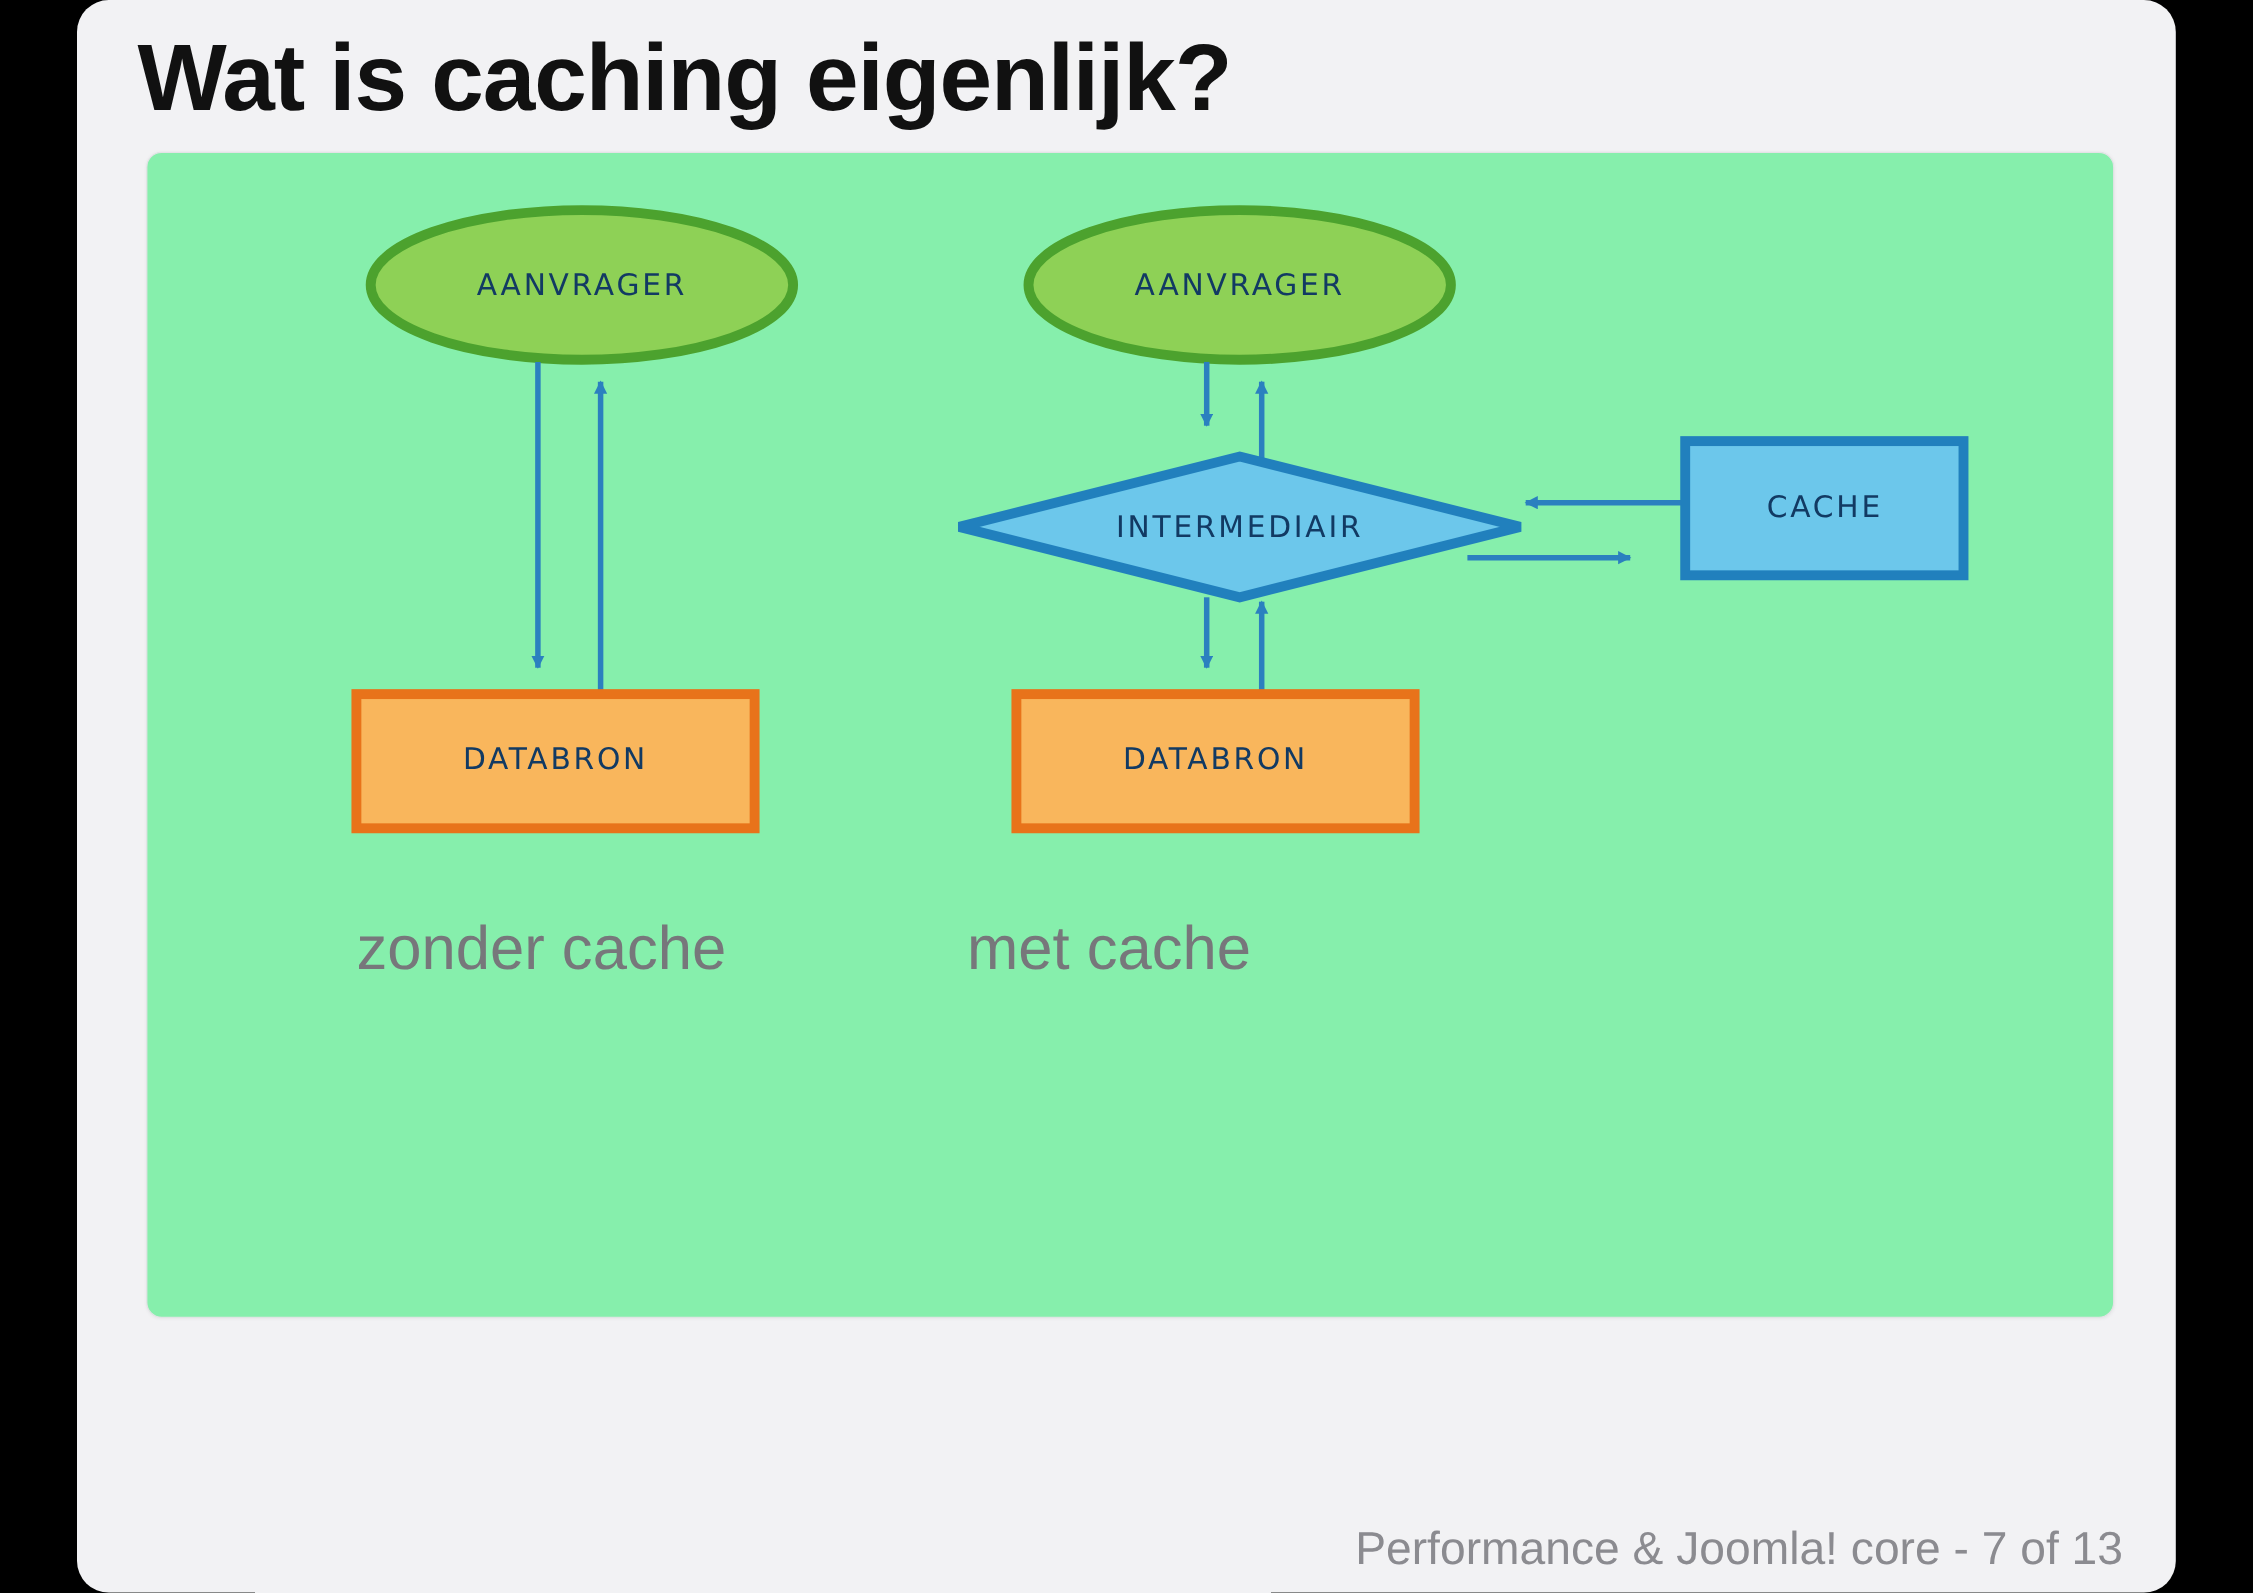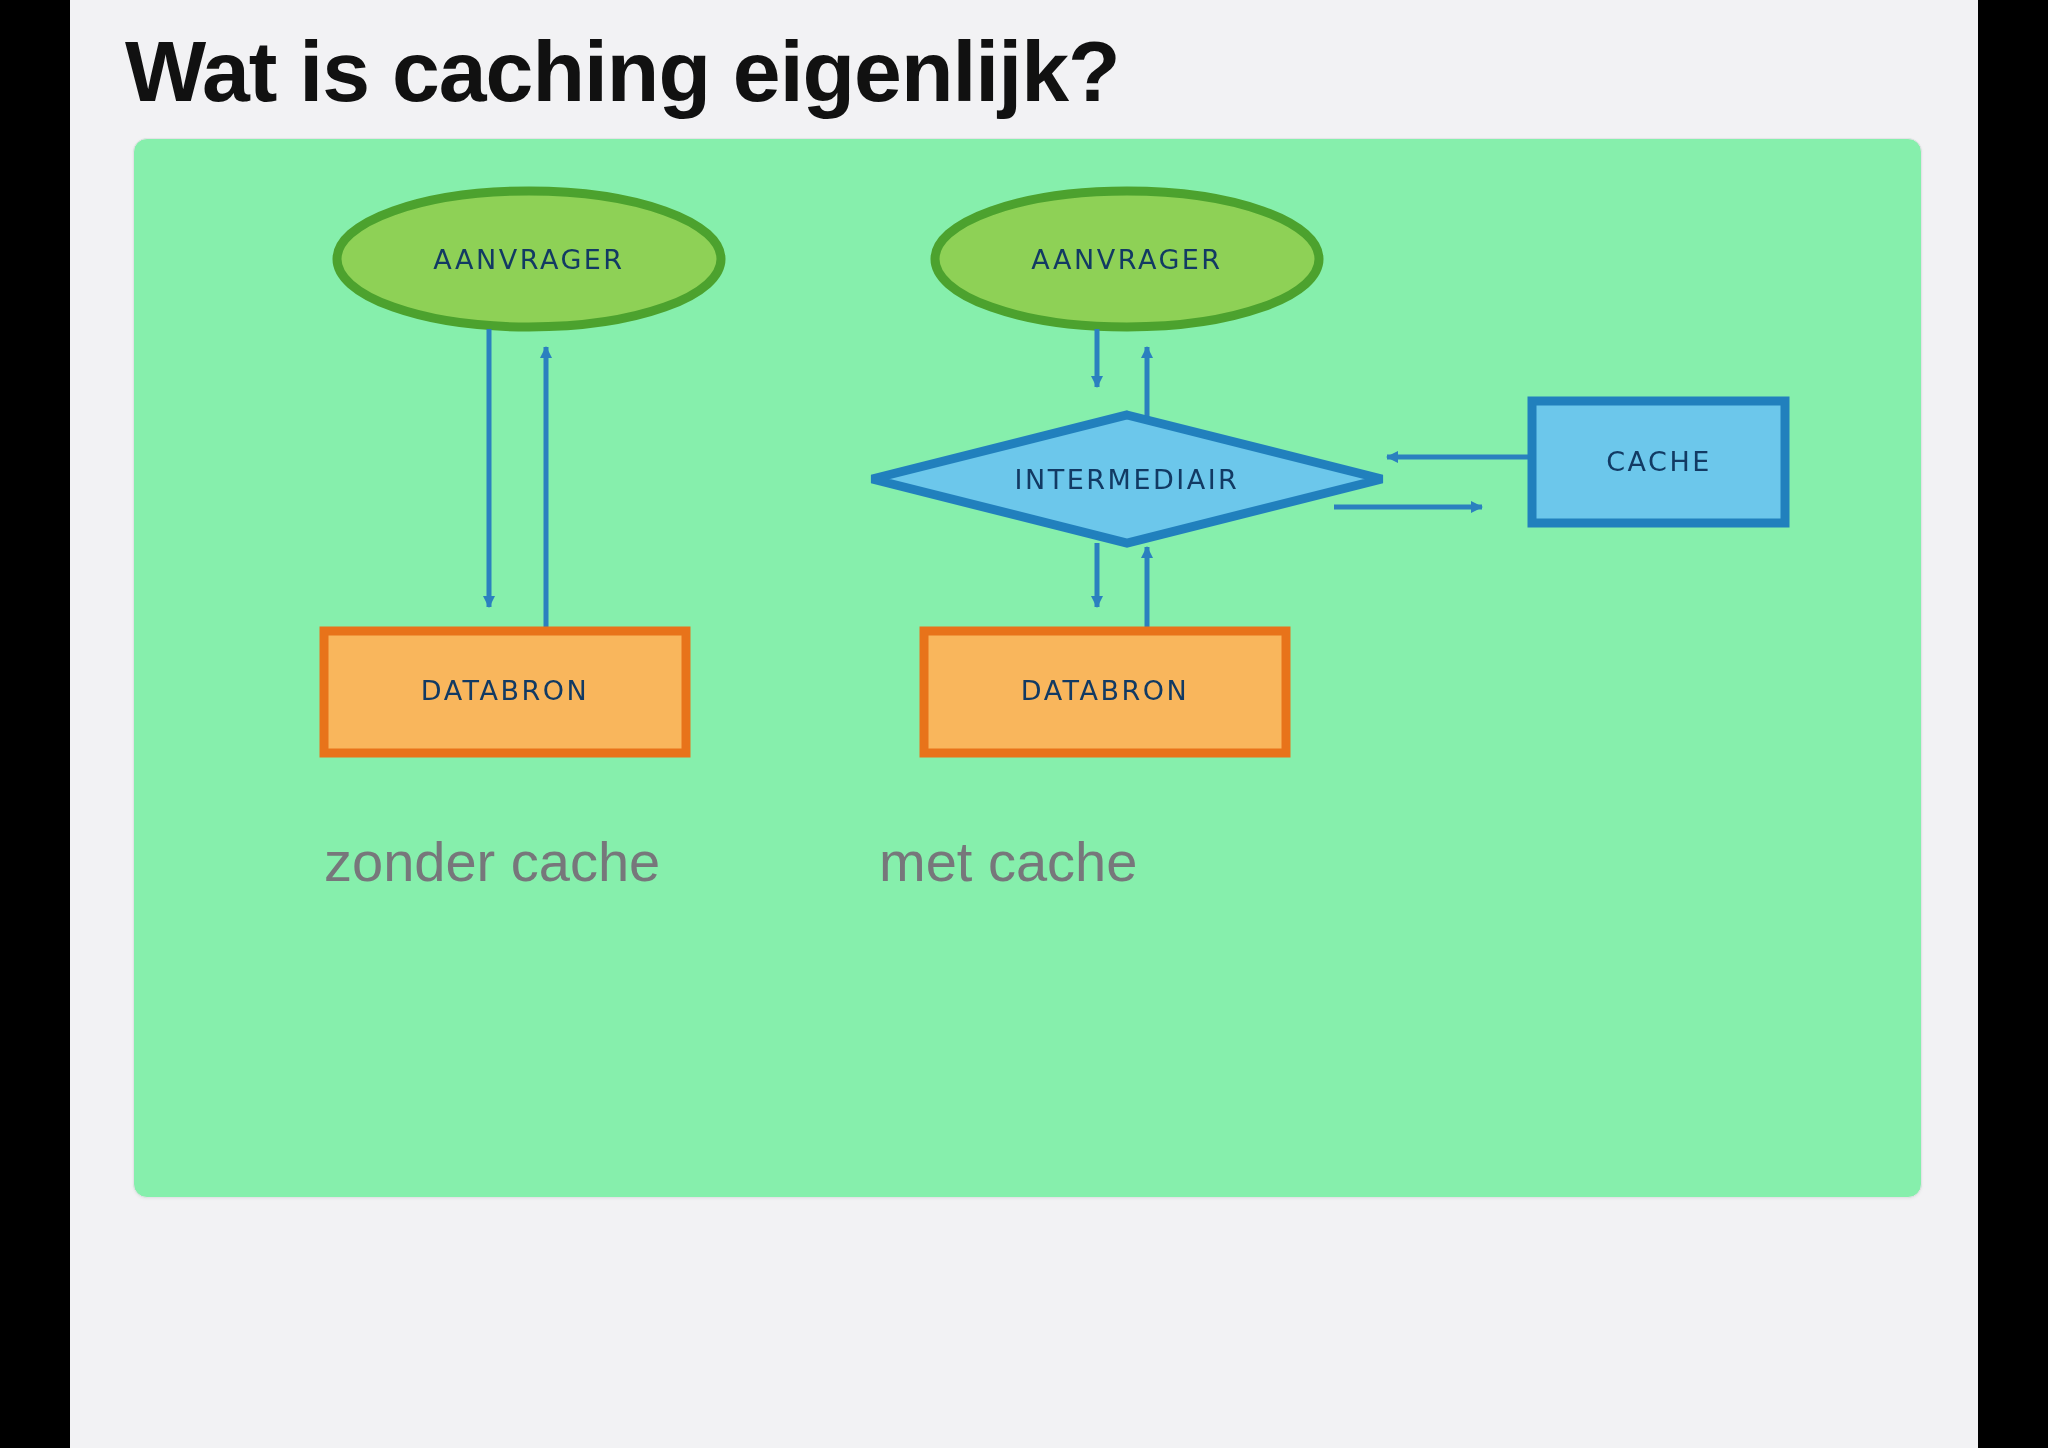--- a/index.html
+++ b/index.html
@@ -27,20 +27,21 @@
   .letterbox-right { left: 1978px; width: 70px; }
 
   .slide {
     position: absolute;
     left: 70px;
     top: 0;
     width: 1908px;
     height: 1448px;
     background: #f2f2f4;
     overflow: hidden;
+    border-radius: 29px;
   }
 
   .slide-title {
     position: absolute;
     left: 55px;
     top: 22px;
     font-size: 86px;
     font-weight: 700;
     letter-spacing: -1px;
     color: #111111;
@@ -173,15 +174,16 @@
         </g>
 
       </svg>
 
       <div class="caption caption-left">zonder cache</div>
 
       <div class="caption caption-right">met cache</div>
 
     </div>
 
+    <div class="footer">Performance &amp; Joomla! core - 7 of 13</div>
 
   </div>
 </div>
 
 </body></html>

